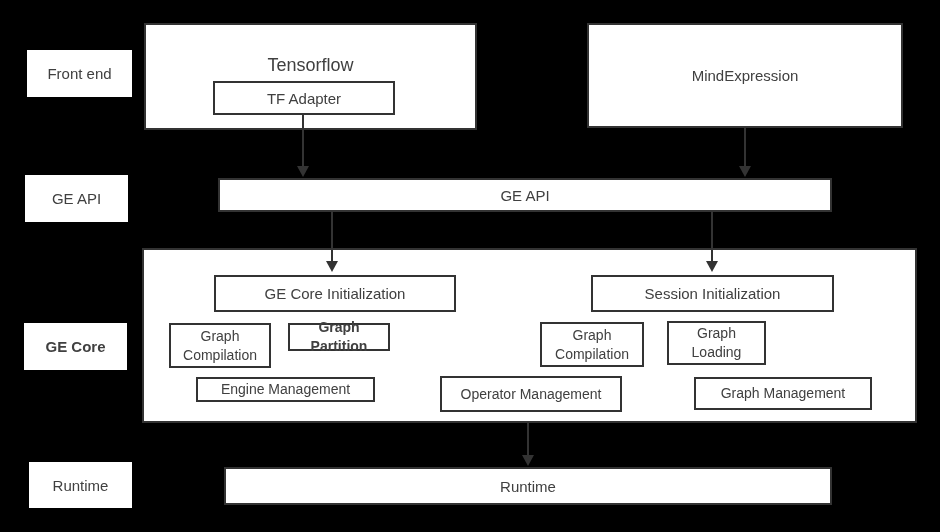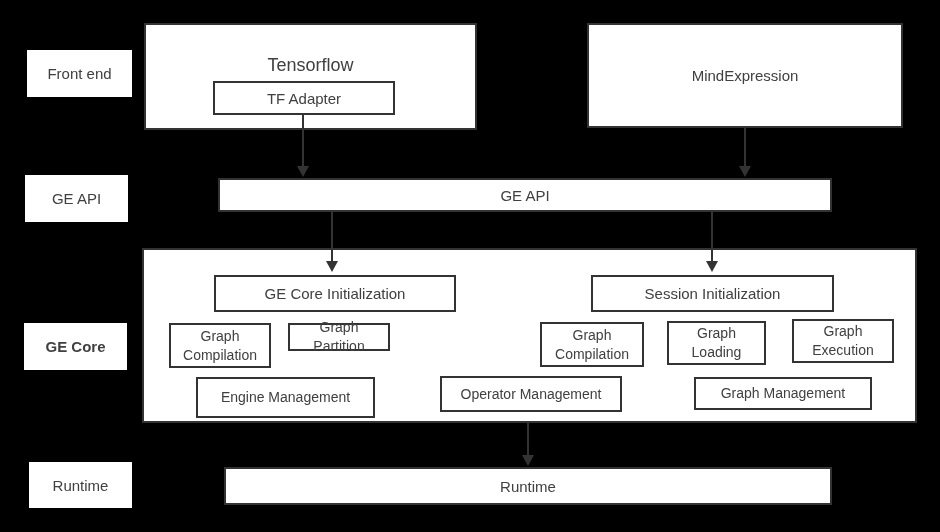--- a/index.html
+++ b/index.html
@@ -47,28 +47,28 @@
 
   
   #box-ge-core { left: 142px; top: 248px; width: 775px; height: 175px; display: block; }
 
   
   #box-ge-core-init  { left: 70px;  top: 25px; width: 242px; height: 37px; }
   #box-session-init  { left: 447px; top: 25px; width: 243px; height: 37px; }
 
   .stage { font-size: 14px; line-height: 19px; padding: 0 6px; }
   #stage-1 { left: 25px;  top: 73px; width: 102px; height: 45px; }
-  #stage-2 { left: 144px; top: 73px; width: 102px; height: 28px; }
+  #stage-2 { left: 144px; top: 73px; width: 102px; height: 28px; font-weight: bold; }
   #stage-3 { left: 272px; top: 73px; width: 103px; height: 45px; }
   #stage-4 { left: 396px; top: 72px; width: 104px; height: 45px; }
   #stage-5 { left: 523px; top: 71px; width: 99px;  height: 44px; }
   #stage-6 { left: 648px; top: 69px; width: 102px; height: 44px; }
 
   .mgmt { font-size: 14px; }
-  #mgmt-1 { left: 52px;  top: 127px; width: 179px; height: 41px; }
+  #mgmt-1 { left: 52px;  top: 127px; width: 179px; height: 25px; }
   #mgmt-2 { left: 296px; top: 126px; width: 182px; height: 36px; }
   #mgmt-3 { left: 550px; top: 127px; width: 178px; height: 33px; }
 
   
   #bar-runtime { left: 224px; top: 467px; width: 608px; height: 38px; }
 
   
   .arrow { position: absolute; width: 12px; z-index: 5; }
   .arrow .shaft {
     position: absolute; left: 5px; top: 0; width: 2px;
@@ -111,21 +111,20 @@
   <div class="wbox bordered" id="bar-ge-api">GE API</div>
 
   <div class="wbox bordered" id="box-ge-core">
     <div class="wbox bordered" id="box-ge-core-init">GE Core Initialization</div>
     <div class="wbox bordered" id="box-session-init">Session Initialization</div>
 
     <div class="wbox bordered stage" id="stage-1">Graph Compilation</div>
     <div class="wbox bordered stage" id="stage-2">Graph Partition</div>
     <div class="wbox bordered stage" id="stage-4">Graph Compilation</div>
     <div class="wbox bordered stage" id="stage-5">Graph Loading</div>
-    <div class="wbox bordered stage" id="stage-6">Graph Execution</div>
 
     <div class="wbox bordered mgmt" id="mgmt-1">Engine Management</div>
     <div class="wbox bordered mgmt" id="mgmt-2">Operator Management</div>
     <div class="wbox bordered mgmt" id="mgmt-3">Graph Management</div>
   </div>
 
   <div class="wbox bordered" id="bar-runtime">Runtime</div>
 
   <div class="arrow" id="arrow-1">
     <div class="shaft"></div>

